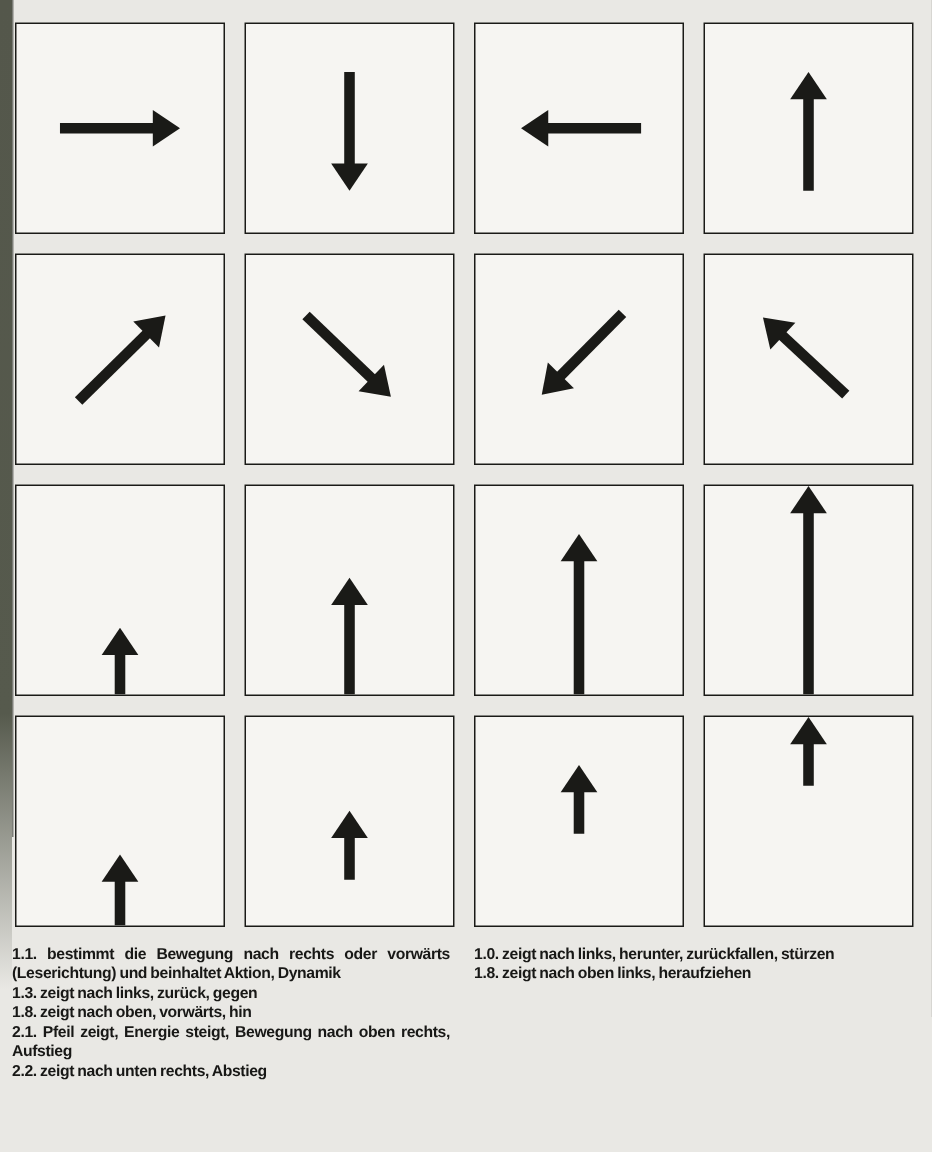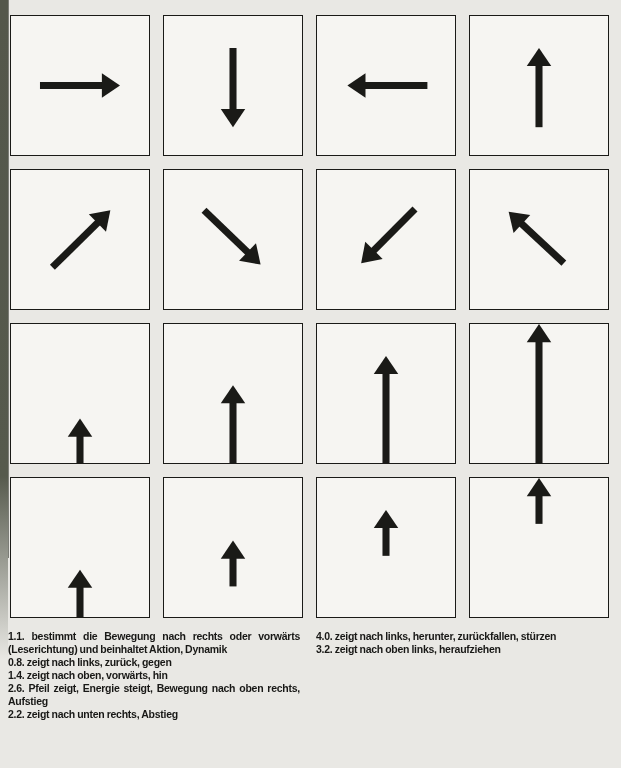--- a/index.html
+++ b/index.html
@@ -151,24 +151,24 @@
         <svg viewBox="0 0 137 138" preserveAspectRatio="none">
           <line x1="68.5" y1="45.54" x2="68.5" y2="17" stroke="#1a1a17" stroke-width="7"></line>
           <polygon points="68.5,0 80.65,18 56.35,18" fill="#1a1a17"></polygon>
         </svg>
       </div>
     </div>
 
   <div class="caption">
     <div class="col">
       <p>1.1. bestimmt die Bewegung nach rechts oder vorwärts (Leserichtung) und beinhaltet Aktion, Dynamik</p>
-      <p>0.8. zeigt nach links, zurück, gegen</p>
-      <p>1.4. zeigt nach oben, vorwärts, hin</p>
-      <p>2.6. Pfeil zeigt, Energie steigt, Bewegung nach oben rechts, Aufstieg</p>
+      <p>1.3. zeigt nach links, zurück, gegen</p>
+      <p>1.8. zeigt nach oben, vorwärts, hin</p>
+      <p>2.1. Pfeil zeigt, Energie steigt, Bewegung nach oben rechts, Aufstieg</p>
       <p>2.2. zeigt nach unten rechts, Abstieg</p>
     </div>
     <div class="col">
-      <p>4.0. zeigt nach links, herunter, zurückfallen, stürzen</p>
-      <p>3.2. zeigt nach oben links, heraufziehen</p>
+      <p>1.0. zeigt nach links, herunter, zurückfallen, stürzen</p>
+      <p>1.8. zeigt nach oben links, heraufziehen</p>
     </div>
   </div>
 
 </div>
 
 </body></html>

